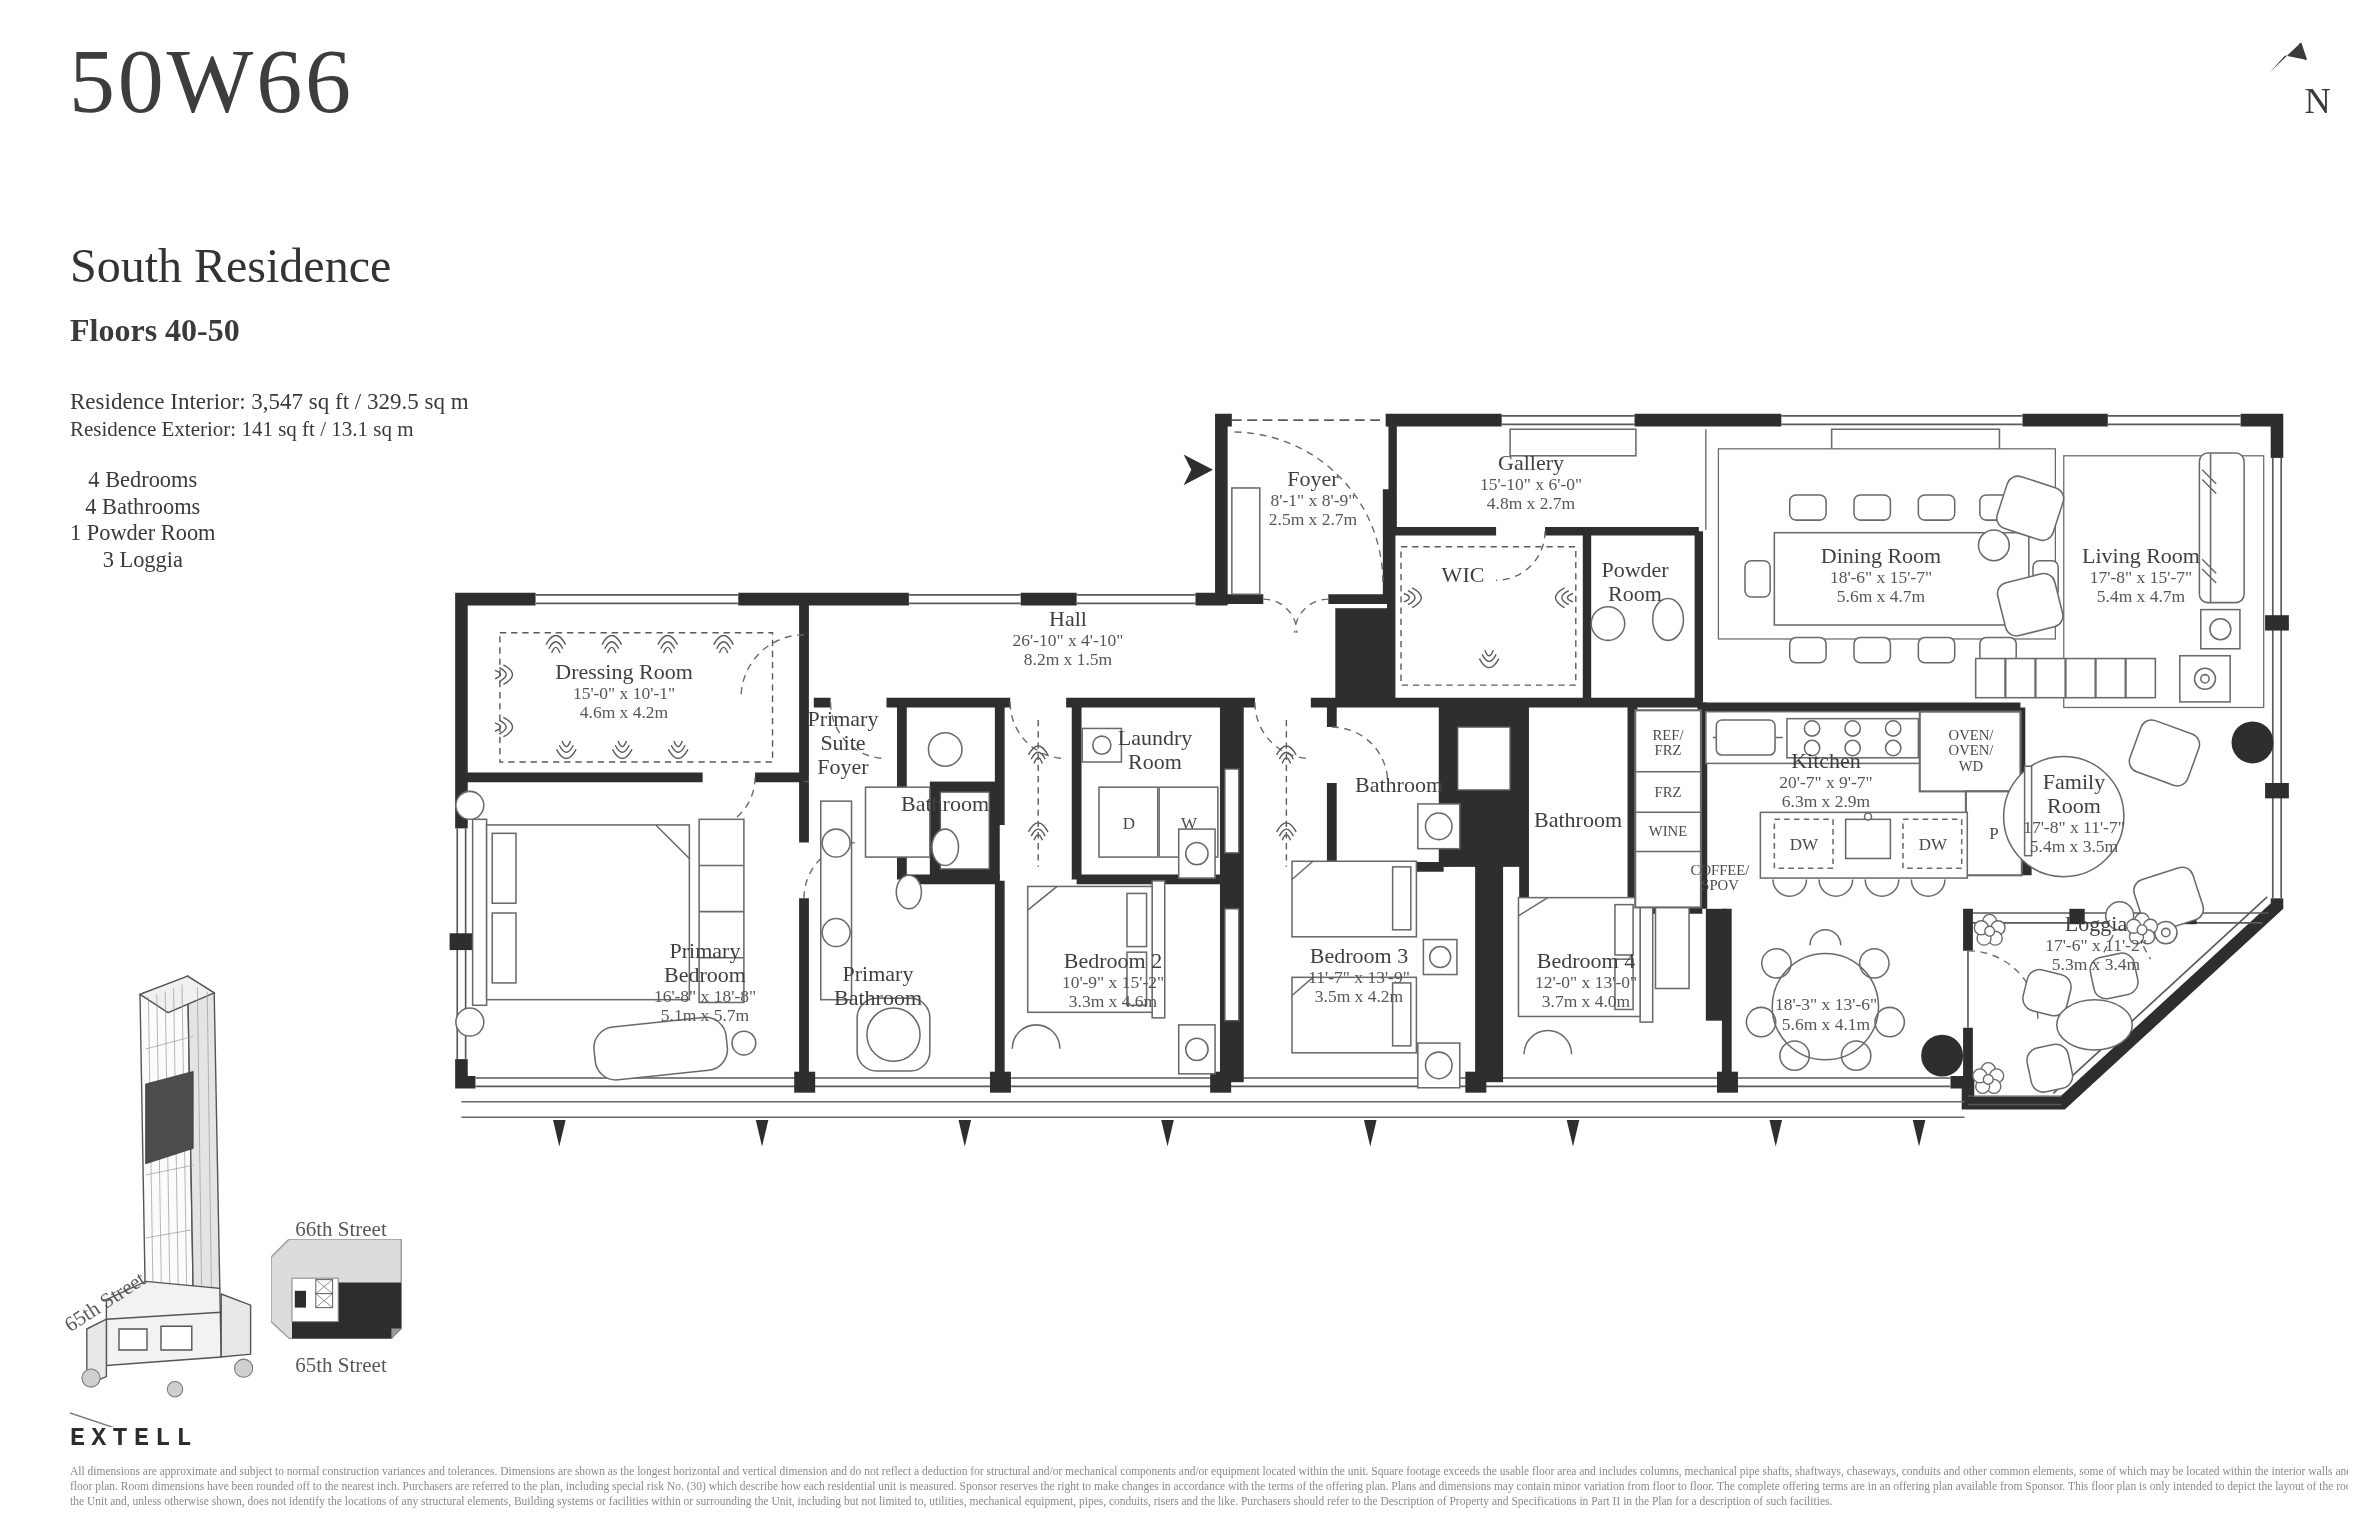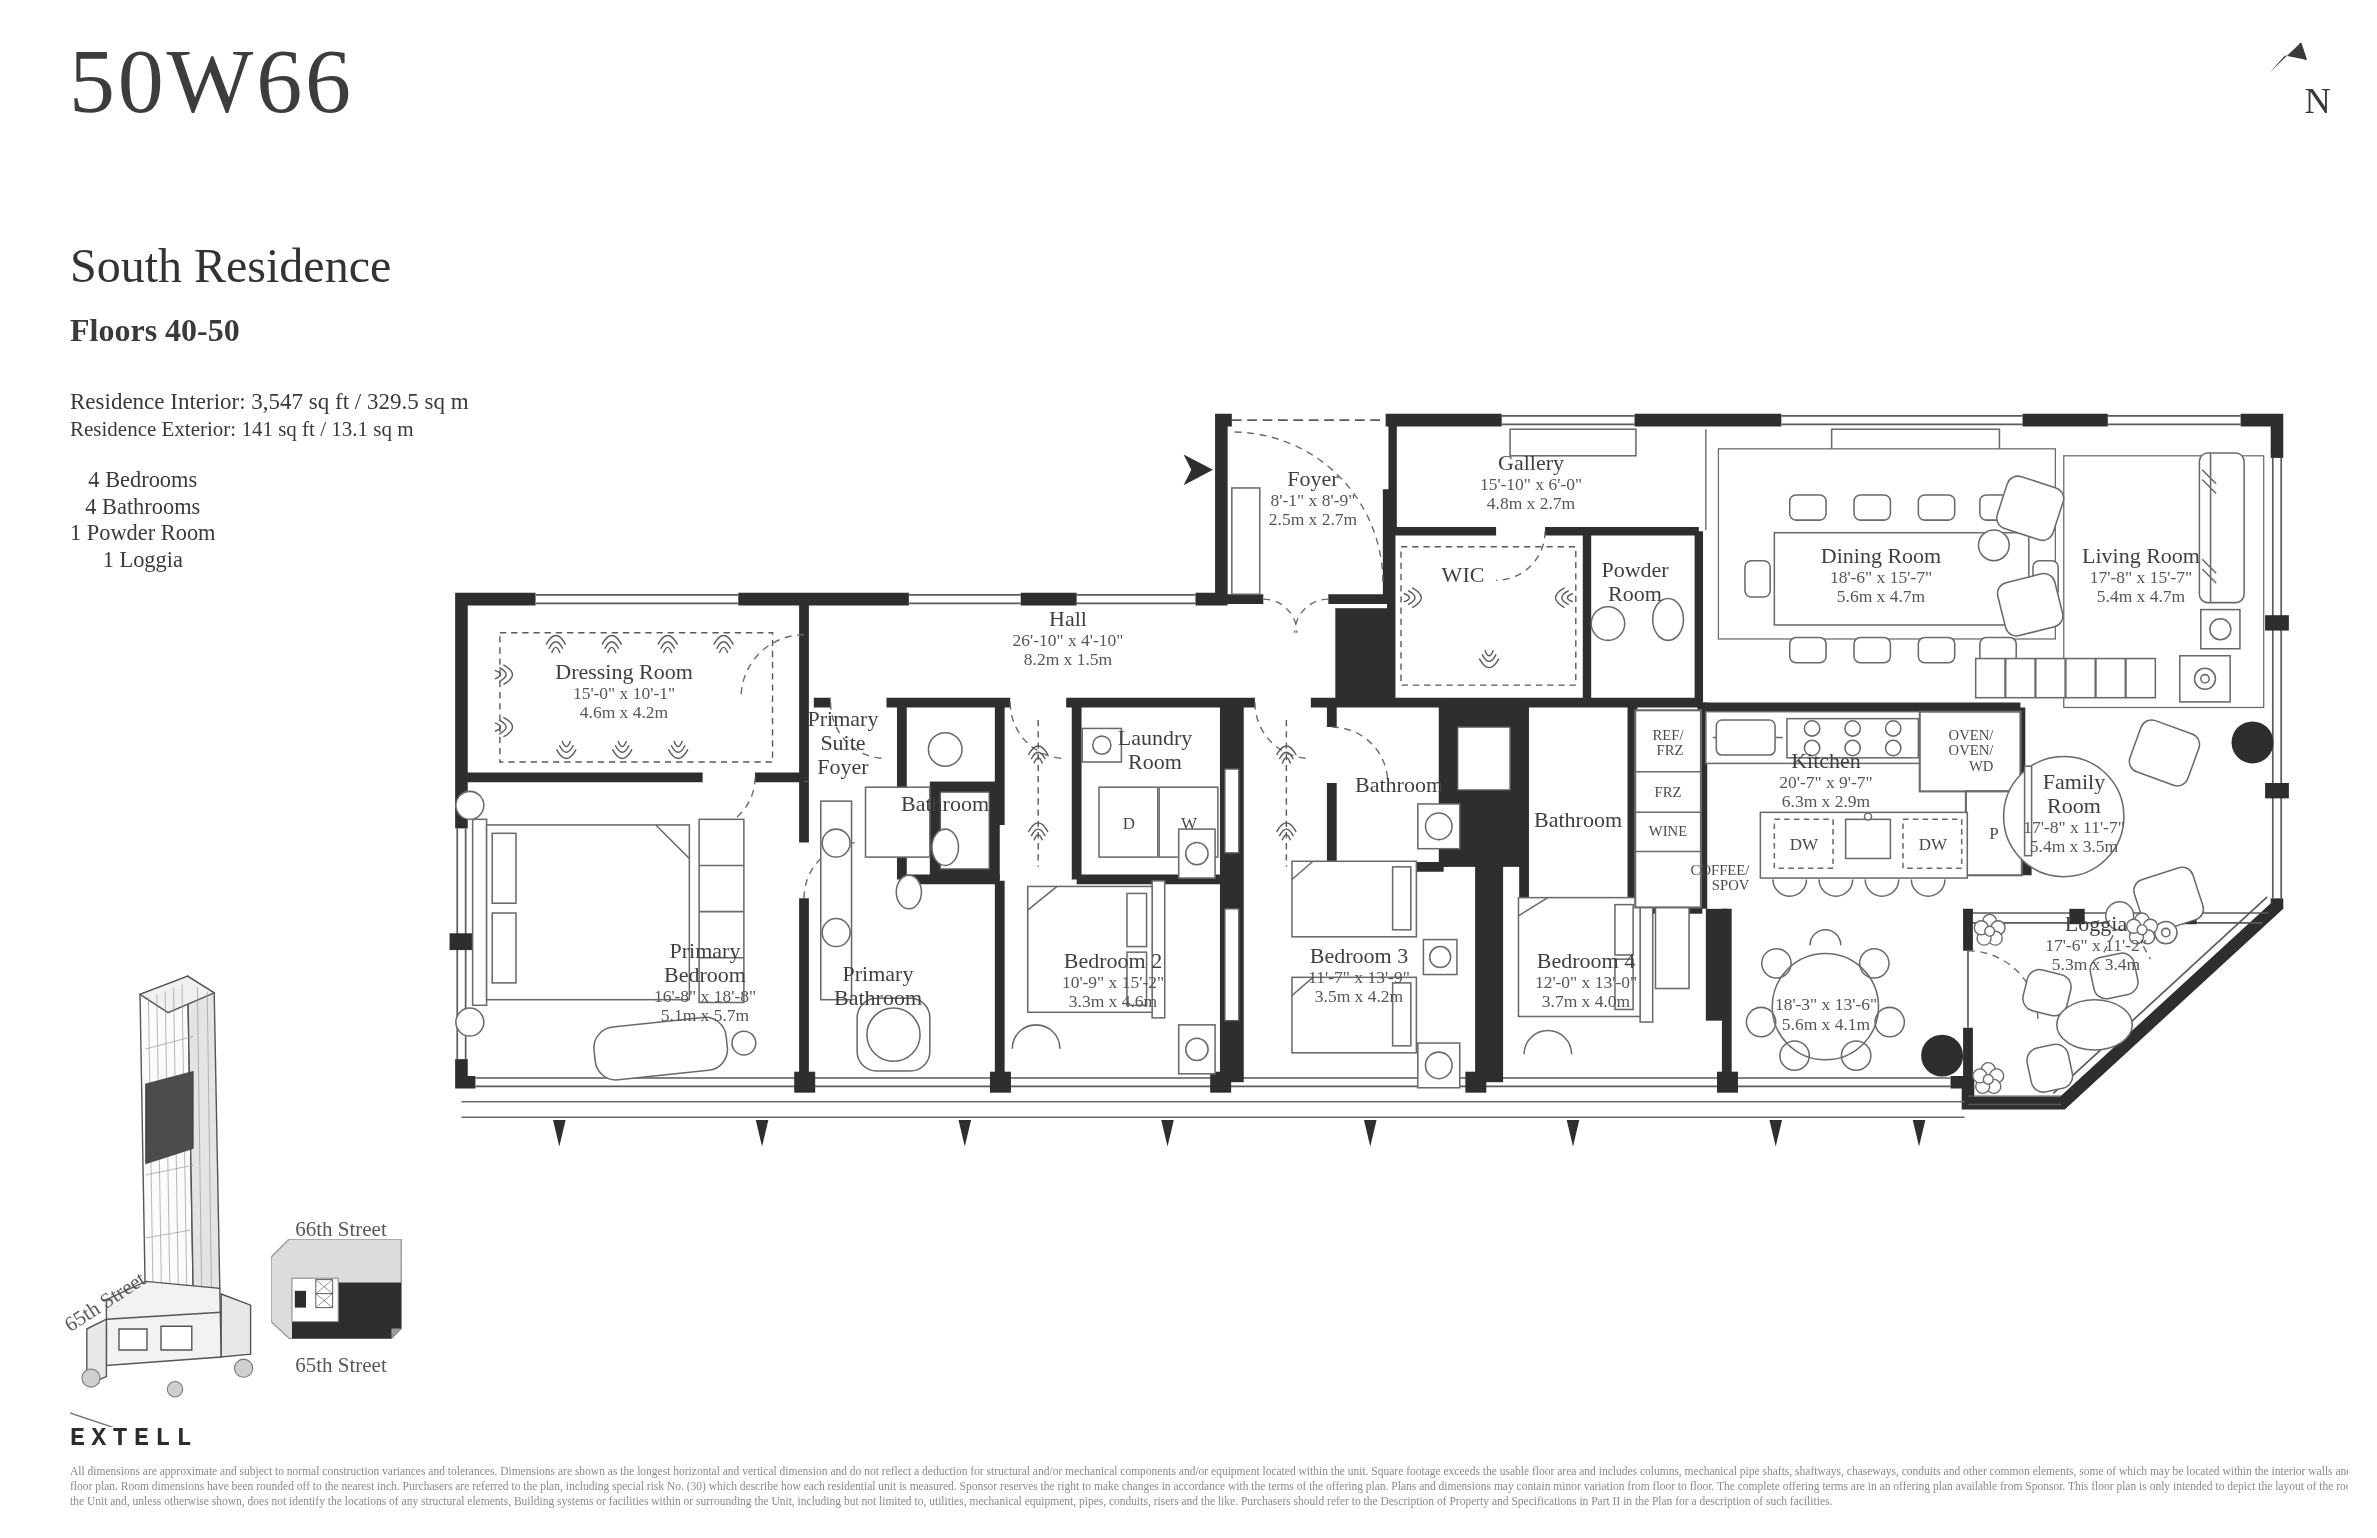--- a/index.html
+++ b/index.html
@@ -11,21 +11,21 @@
   .res-title{left:70px;top:238px;font-size:48px;color:#333;}
   .res-floors{left:70px;top:312px;font-size:32px;color:#3a3a3a;font-weight:bold;}
   .res-int{left:70px;top:389px;font-size:23px;}
   .res-ext{left:70px;top:417px;font-size:21px;}
   .feat{left:70px;top:467px;font-size:22.4px;line-height:26.6px;}
   .feat span{display:block;text-align:center;}
   
   .rl{position:absolute;transform:translate(-50%,-50%);text-align:center;white-space:pre-line;}
   .rl .nm{display:block;font-size:22px;line-height:1.08;color:#3f3f3f;}
   .rl .dm{display:block;font-size:17.5px;line-height:1.12;color:#565656;}
-  .sl{position:absolute;transform:translate(-50%,-50%);text-align:right;white-space:pre-line;
+  .sl{position:absolute;transform:translate(-50%,-50%);text-align:center;white-space:pre-line;
       font-size:14.7px;line-height:1.05;color:#4a4a4a;}
   .sl.big{font-size:17px;}
   
   .street{position:absolute;transform:translate(-50%,-50%);font-size:21px;color:#585858;}
   .street.rot{transform:translate(-50%,-50%) rotate(-33deg);}
   
   .brand{left:70px;top:1424px;font-family:Liberation Mono, monospace;font-weight:700;
          font-size:25px;letter-spacing:6.3px;color:#2d2d2d;}
   .disc{left:70px;top:1464px;width:2278px;font-size:11.5px;line-height:1.32;color:#8a8a8a;}
   .disc span{display:block;white-space:nowrap;overflow:hidden;}
@@ -36,21 +36,21 @@
 
 <div class="abs logo">50W66</div>
 <div class="abs res-title">South Residence</div>
 <div class="abs res-floors">Floors 40-50</div>
 <div class="abs res-int">Residence Interior: 3,547 sq ft / 329.5 sq m</div>
 <div class="abs res-ext">Residence Exterior: 141 sq ft / 13.1 sq m</div>
 <div class="abs feat">
   <span>4 Bedrooms</span>
   <span>4 Bathrooms</span>
   <span>1 Powder Room</span>
-  <span>1 Loggia</span>
+  <span>3 Loggia</span>
 </div>
 
 <div class="abs" style="left:2264px;top:36px;width:98px;height:105px;">
   <svg width="98" height="105" viewBox="0 0 140 150">
     <path d="M8 52 L52 10 L60 34 L30 28 Z" fill="#3a3a3a"></path>
     <path d="M52 10 L60 34" stroke="#3a3a3a" stroke-width="3" fill="none"></path>
     <text x="58" y="110" font-size="52" font-family="Liberation Serif, serif" fill="#3a3a3a">N</text>
   </svg>
 </div>
 

